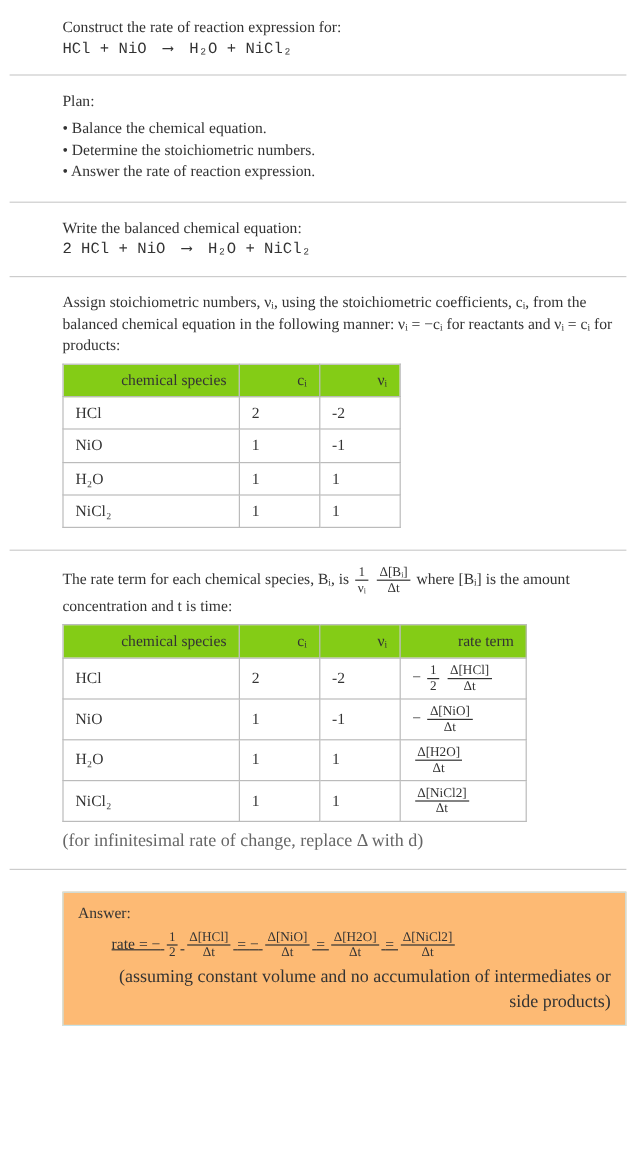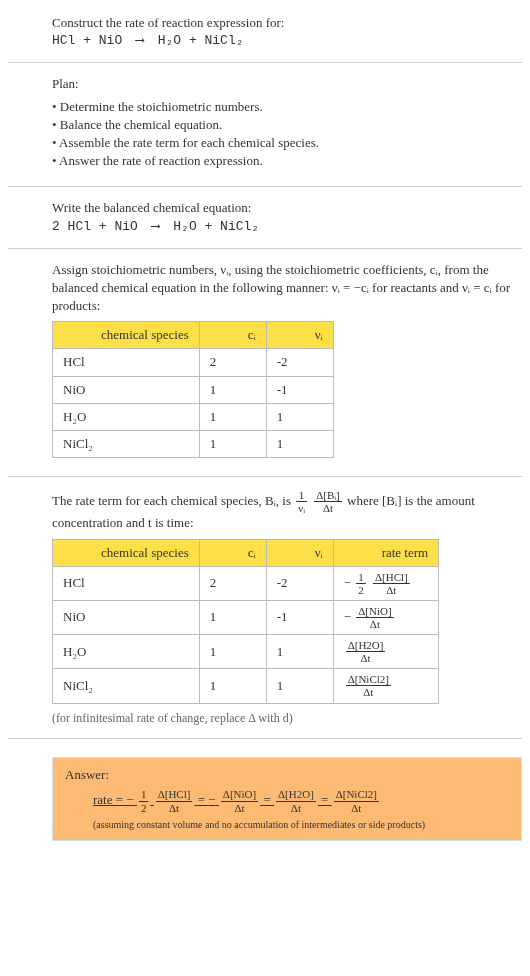--- a/index.html
+++ b/index.html
@@ -21,41 +21,41 @@
     border-collapse: collapse;
     margin: 6px 0;
   }
   table.data th, table.data td {
     border: 1px solid #bbb;
     padding: 4px 10px;
     text-align: left;
     font-weight: normal;
     font-size: 13px;
   }
-  table.data th { background: #fde047; padding-left: 48px; }
+  table.data th { background: #84cc16; padding-left: 48px; }
   .frac {
     display: inline-block;
     vertical-align: middle;
     text-align: center;
     font-size: 11px;
     line-height: 1.1;
     margin: 0 2px;
   }
   .frac .num { display: block; border-bottom: 1px solid #333; padding: 0 2px; }
   .frac .den { display: block; padding: 0 2px; }
-  .note { font-size: 12px; color: #666; margin-top: 4px; }
+  .note { font-size: 15px; color: #666; margin-top: 4px; }
   .answer-box {
     background: #fdba74;
     border: 1px solid #c8e4ea;
     padding: 8px 12px;
     margin-top: 6px;
   }
   .answer-box .label { margin-bottom: 4px; }
   .answer-box .expr { padding-left: 28px; white-space: nowrap; text-decoration: underline; }
-  .answer-box .assume { padding-left: 28px; font-size: 10px; margin-top: 4px; }
+  .answer-box .assume { padding-left: 28px; font-size: 15px; margin-top: 4px; text-align: right; }
   ul.plan { margin: 4px 0; padding-left: 0; list-style: none; }
   ul.plan li::before { content: "• "; }
   .italic { }
   .nowrap { white-space: nowrap; }
   .rate-cell { white-space: nowrap; }
 </style>
 </head>
 <body>
 
 <div class="section">
@@ -64,23 +64,22 @@
     <span>HCl + NiO</span>
     <span class="arrow">⟶</span>
     <span>H₂O + NiCl₂</span>
   </div>
 </div>
 <hr>
 
 <div class="section">
   <div>Plan:</div>
   <ul class="plan">
+    <li>Balance the chemical equation.</li>
     <li>Determine the stoichiometric numbers.</li>
-    <li>Balance the chemical equation.</li>
-    <li>Assemble the rate term for each chemical species.</li>
     <li>Answer the rate of reaction expression.</li>
   </ul>
 </div>
 <hr>
 
 <div class="section">
   <div>Write the balanced chemical equation:</div>
   <div class="equation nowrap">
     <span>2 HCl + NiO</span>
     <span class="arrow">⟶</span>

